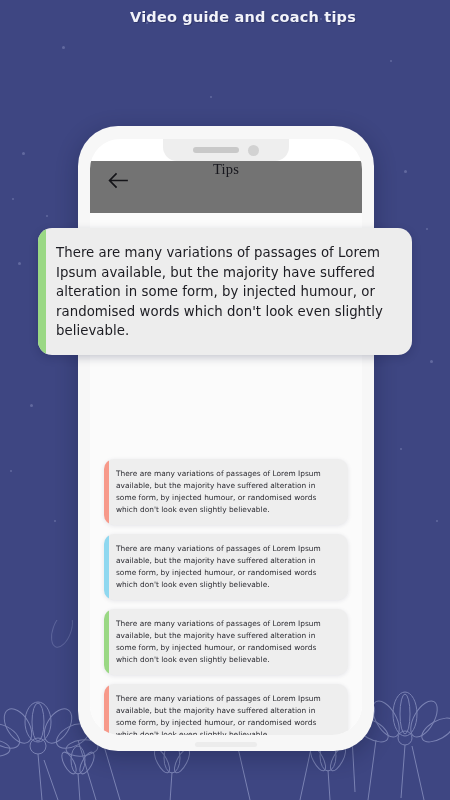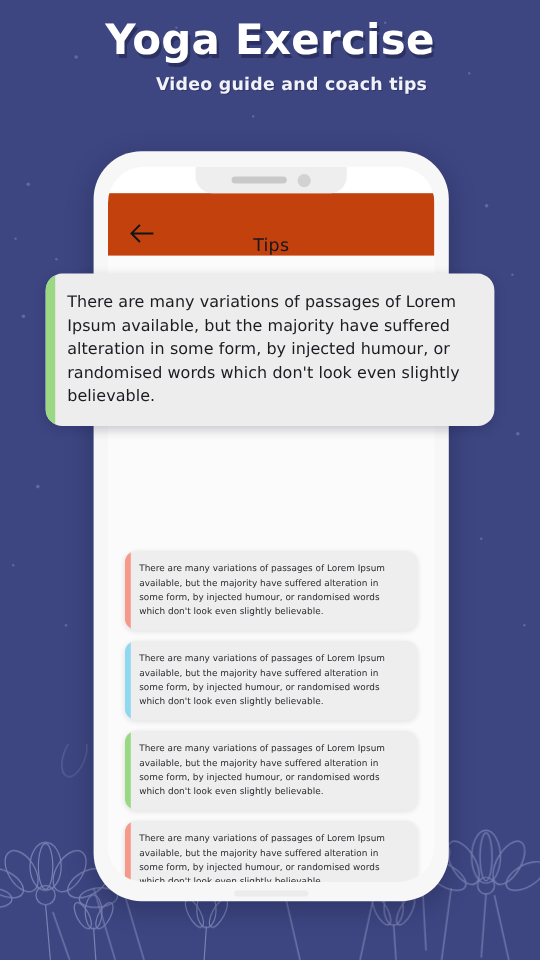--- a/index.html
+++ b/index.html
@@ -56,21 +56,21 @@
   .speaker { width:46px; height:6px; border-radius:4px; background:#c9c9c9; }
   .camera  { width:11px; height:11px; border-radius:50%; background:#d2d2d2; }
   .home-bar {
     position:absolute; bottom:4px; left:50%; transform:translateX(-50%);
     width:62px; height:5px; border-radius:3px; background:#ececec;
   }
 
   
   .appbar {
     position:absolute; top:22px; left:0; right:0; height:52px;
-    background:#c2410c; display:flex; align-items:flex-end; z-index:5;
+    background:#737373; display:flex; align-items:flex-start; z-index:5;font-family:Liberation Serif, serif;
   }
   .back-btn {
     width:38px; height:38px; margin-left:9px;
     display:flex; align-items:center; justify-content:center;
     cursor:pointer;
   }
   .appbar-title {
     position:absolute; left:0; right:0; text-align:center;
     font-size:14.5px; color:#17171d; letter-spacing:.2px;
     pointer-events:none;
@@ -209,21 +209,20 @@
       <path d="M58 180 L44 140"></path>
 
       <g transform="translate(62,10)" opacity=".5">
         <ellipse cx="0" cy="0" rx="9" ry="18" transform="rotate(20)"></ellipse>
       </g>
     </g>
   </svg>
 </div>
 
 <div class="promo">
-  <div class="promo-title">Yoga Exercise</div>
   <div class="promo-sub">Video guide and coach tips</div>
 </div>
 
 <div class="phone">
   <div class="phone-screen">
 
     <div class="notch">
       <div class="speaker"></div>
       <div class="camera"></div>
     </div>

